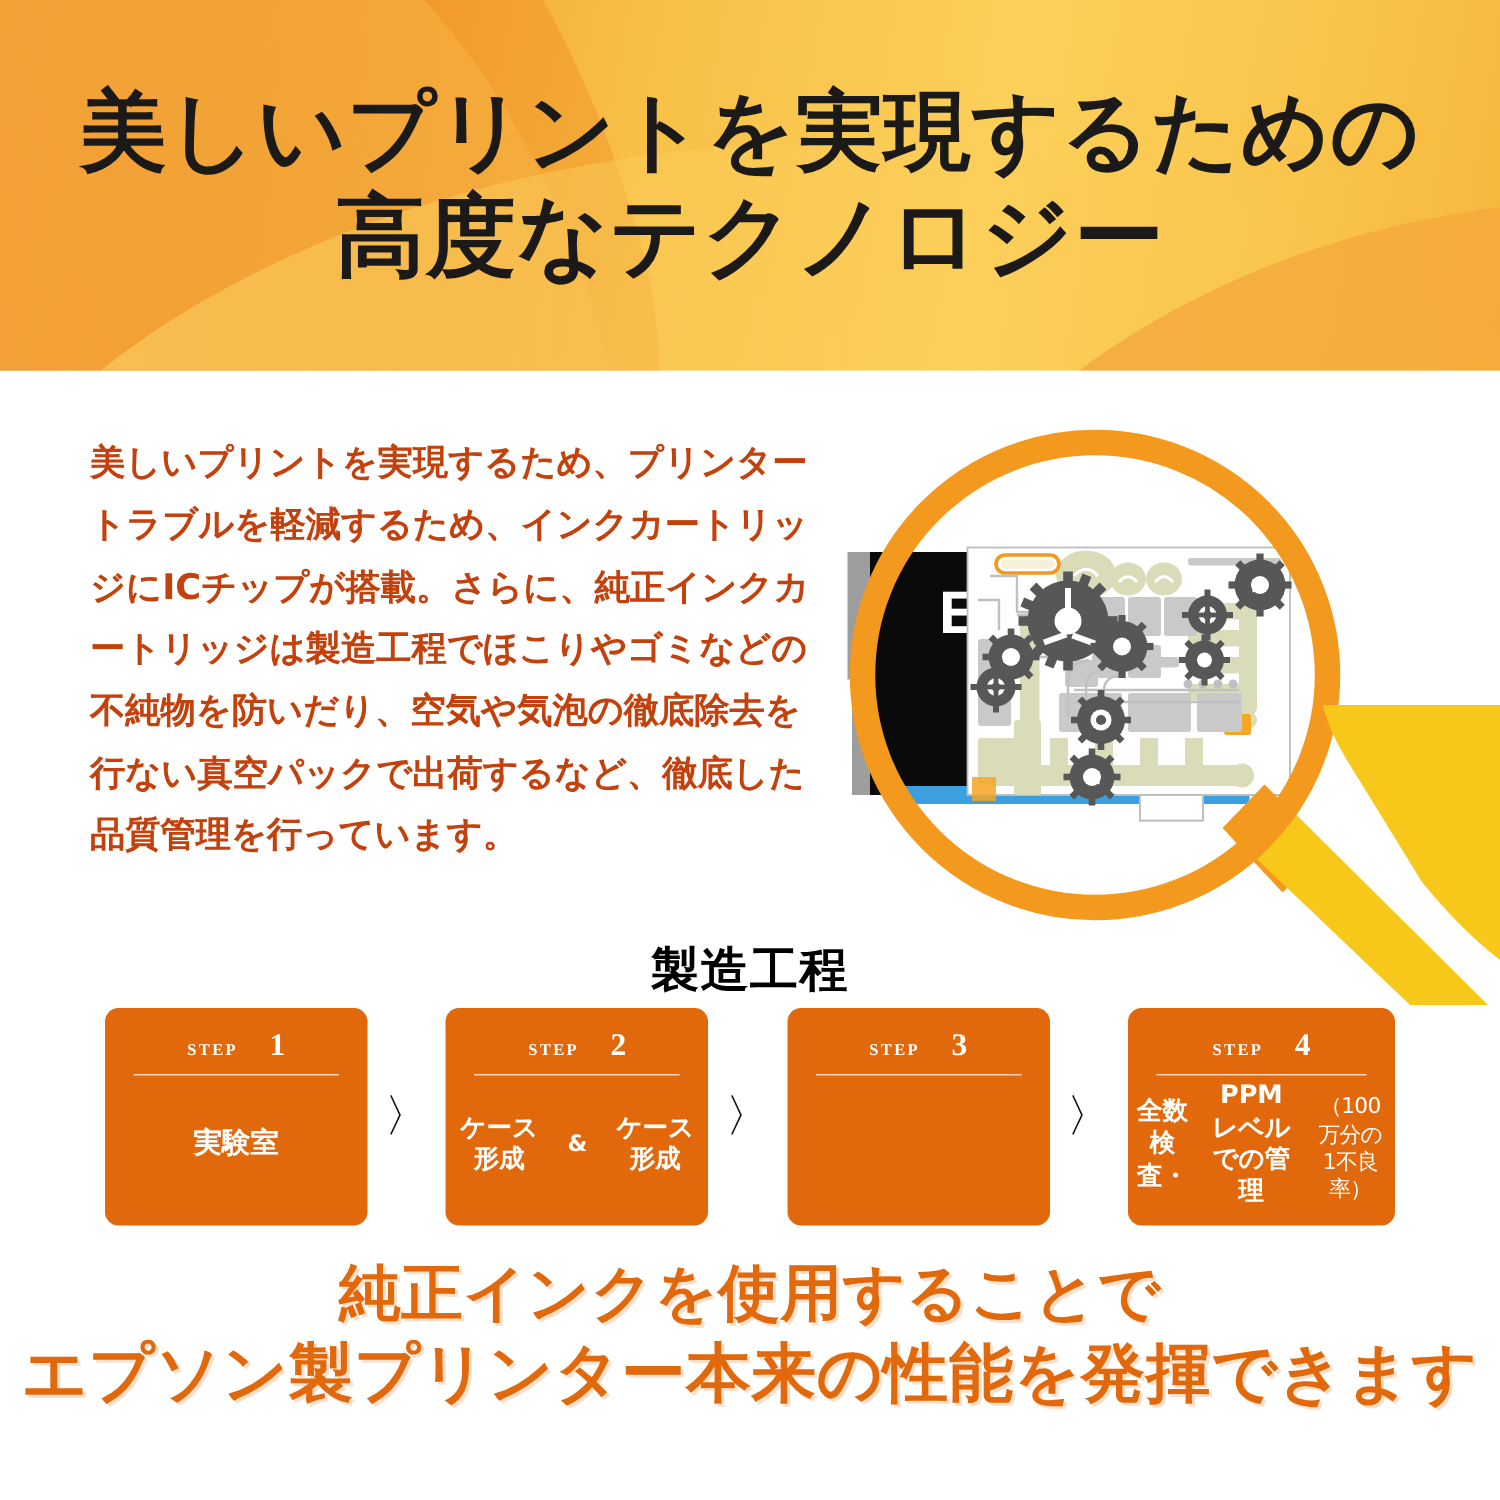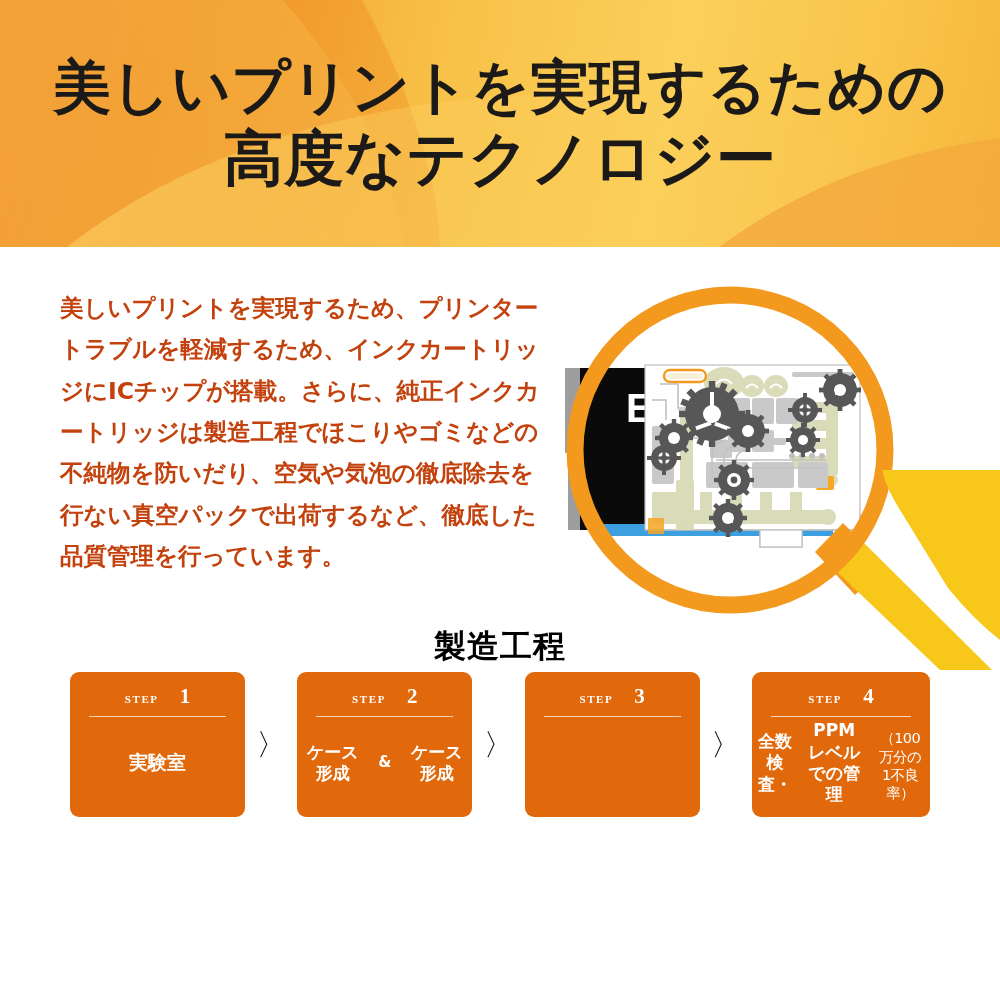--- a/index.html
+++ b/index.html
@@ -427,14 +427,18 @@
       <div class="step-rule"></div>
       <div class="step-body sm">
         <div>全数検査・</div>
         <div>PPMレベルでの管理</div>
         <div class="step-note">（100万分の1不良率）</div>
       </div>
     </div>
 
   </div>
 
+  <div class="bottom">
+    <div class="bt1">純正インクを使用することで</div>
+    <div class="bt2">エプソン製プリンター本来の性能を発揮できます</div>
+  </div>
 
 </div>
 
 </body></html>

